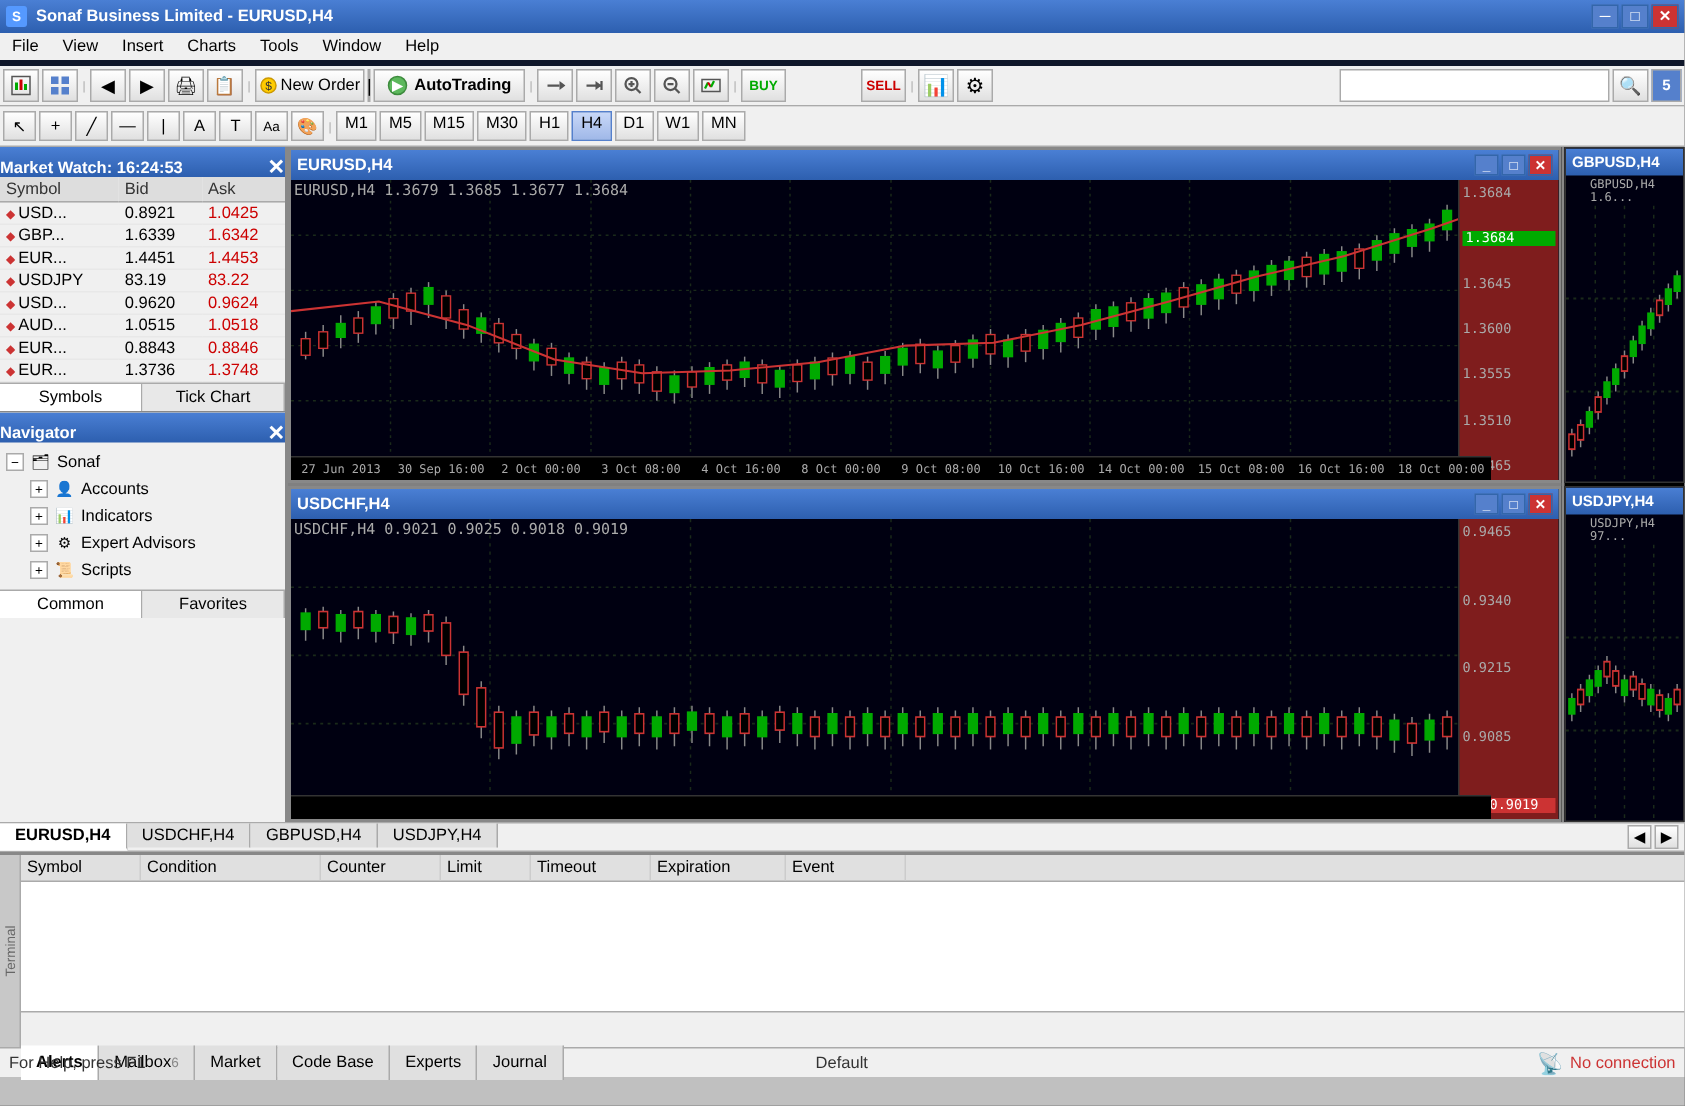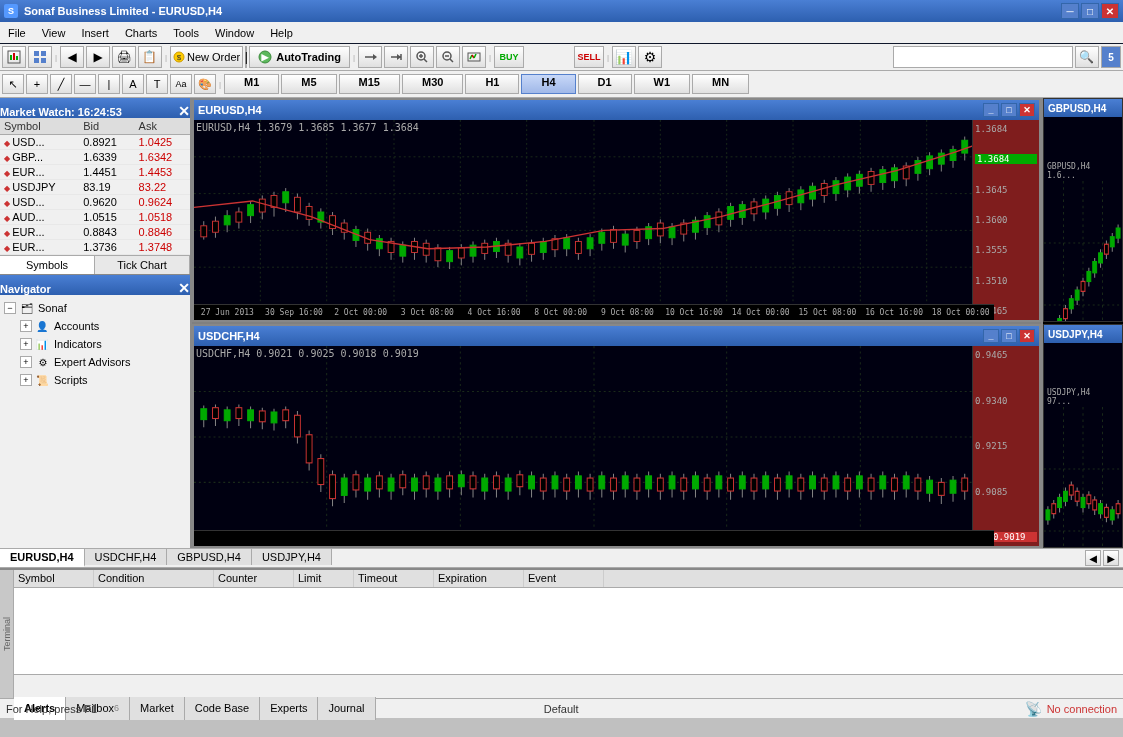--- a/index.html
+++ b/index.html
@@ -7,33 +7,33 @@
 
     
     .title-bar { background: linear-gradient(to bottom, #4a7fd4, #2d5faf); color: white; height: 22px; display: flex; align-items: center; justify-content: space-between; padding: 0 4px; font-size: 11px; font-weight: bold; }
     .title-bar-left { display: flex; align-items: center; gap: 6px; }
     .title-bar-icon { width: 14px; height: 14px; background: #5599ff; border-radius: 2px; font-size: 9px; display: flex; align-items: center; justify-content: center; }
     .title-bar-buttons { display: flex; gap: 2px; }
     .title-btn { width: 18px; height: 16px; background: #5580cc; border: 1px solid #3366aa; color: white; font-size: 10px; cursor: pointer; display: flex; align-items: center; justify-content: center; }
     .title-btn.close { background: #cc3333; }
 
     
-    .menu-bar { background: #f0f0f0; height: 22px; display: flex; align-items: center; border-bottom: 1px solid #0f172a; }
+    .menu-bar { background: #f0f0f0; height: 22px; display: flex; align-items: center; border-bottom: 4px solid #0f172a; }
     .menu-item { padding: 2px 8px; font-size: 11px; cursor: pointer; height: 100%; display: flex; align-items: center; }
 
     
     .toolbar-container { background: #f0f0f0; border-bottom: 1px solid #aaa; padding: 2px 2px; display: flex; align-items: center; gap: 2px; flex-wrap: wrap; }
     .toolbar-btn { width: 24px; height: 22px; background: linear-gradient(to bottom, #ffffff, #e0e0e0); border: 1px solid #aaa; cursor: pointer; display: flex; align-items: center; justify-content: center; font-size: 12px; }
     .toolbar-separator { width: 4px; height: 22px; display: flex; align-items: center; justify-content: center; color: #aaa; font-size: 8px; }
     .toolbar-autotrading { background: linear-gradient(to bottom, #ffffff, #e0e0e0); border: 1px solid #aaa; padding: 2px 8px; cursor: pointer; display: flex; align-items: center; gap: 4px; height: 22px; font-size: 11px; font-weight: bold; }
     .toolbar-search { height: 22px; width: 180px; border: 1px solid #aaa; padding: 0 4px; font-size: 11px; background: white; }
 
     
     .timeframe-bar { background: #f0f0f0; border-bottom: 1px solid #aaa; padding: 2px; display: flex; align-items: center; gap: 2px; }
-    .tf-btn { padding: 1px 19px; height: 20px; background: linear-gradient(to bottom, #ffffff, #e0e0e0); border: 1px solid #aaa; cursor: pointer; font-size: 11px; font-weight: bold; }
+    .tf-btn { padding: 1px 5px; height: 20px; background: linear-gradient(to bottom, #ffffff, #e0e0e0); border: 1px solid #aaa; cursor: pointer; font-size: 11px; font-weight: normal; }
     .tf-btn.active { background: linear-gradient(to bottom, #c8d8f8, #a0b8e8); border-color: #5580cc; }
     .tf-tool { width: 22px; height: 20px; background: linear-gradient(to bottom, #ffffff, #e0e0e0); border: 1px solid #aaa; cursor: pointer; display: flex; align-items: center; justify-content: center; font-size: 11px; }
 
     
     .main-layout { display: flex; height: 450px; background: #808080; }
 
     
     .left-panel { width: 192px; min-width: 192px; display: flex; flex-direction: column; background: #f0f0f0; border-right: 2px solid #888; }
 
     
@@ -81,21 +81,21 @@
 
     
     .chart-canvas { position: absolute; top: 0; left: 0; right: 45px; bottom: 16px; }
     .chart-time-axis { position: absolute; bottom: 0; left: 0; right: 45px; height: 16px; background: #000; border-top: 1px solid #333; display: flex; align-items: center; font-size: 9px; color: #aaa; font-family: monospace; overflow: hidden; }
     .time-label { flex: 1; text-align: center; font-size: 8px; white-space: nowrap; }
 
     
     .right-panel { width: 82px; min-width: 82px; display: flex; flex-direction: column; background: #000; border-left: 2px solid #888; gap: 2px; }
     .right-chart { flex: 1; background: #000011; border: 1px solid #333; position: relative; overflow: hidden; }
     .right-chart-header { background: linear-gradient(to bottom, #4a7fd4, #2d5faf); color: white; height: 18px; display: flex; align-items: center; padding: 0 4px; font-size: 10px; font-weight: bold; }
-    .right-chart-info { color: #aaa; font-size: 8px; font-family: monospace; padding: 1px 3px; margin-top: 44px; }
+    .right-chart-info { color: #aaa; font-size: 8px; font-family: monospace; padding: 1px 16px; }
 
     
     .chart-tabs-bar { background: #f0f0f0; border-top: 1px solid #aaa; border-bottom: 1px solid #aaa; display: flex; align-items: center; height: 20px; }
     .chart-tab { padding: 2px 10px; font-size: 11px; cursor: pointer; border-right: 1px solid #aaa; height: 100%; display: flex; align-items: center; background: #e0e0e0; }
     .chart-tab.active { background: white; border-bottom: 2px solid white; font-weight: bold; }
     .chart-tabs-scroll { display: flex; gap: 0; }
     .chart-tabs-right { margin-left: auto; display: flex; align-items: center; padding-right: 4px; gap: 2px; }
 
     
     .bottom-section { height: 130px; background: white; border-top: 2px solid #888; display: flex; flex-direction: column; }
@@ -347,20 +347,24 @@
             <div class="nav-expand">+</div>
             <div class="nav-icon">⚙</div>
             <span>Expert Advisors</span>
           </div>
           <div class="nav-item">
             <div class="nav-expand">+</div>
             <div class="nav-icon">📜</div>
             <span>Scripts</span>
           </div>
         </div>
+      </div>
+      <div class="nav-bottom-tabs">
+        <div class="nav-tab active">Common</div>
+        <div class="nav-tab">Favorites</div>
       </div>
     </div>
   </div>
 
   <div class="charts-area">
 
     <div class="charts-top-row">
 
       <div class="chart-window">
         <div class="chart-header">

